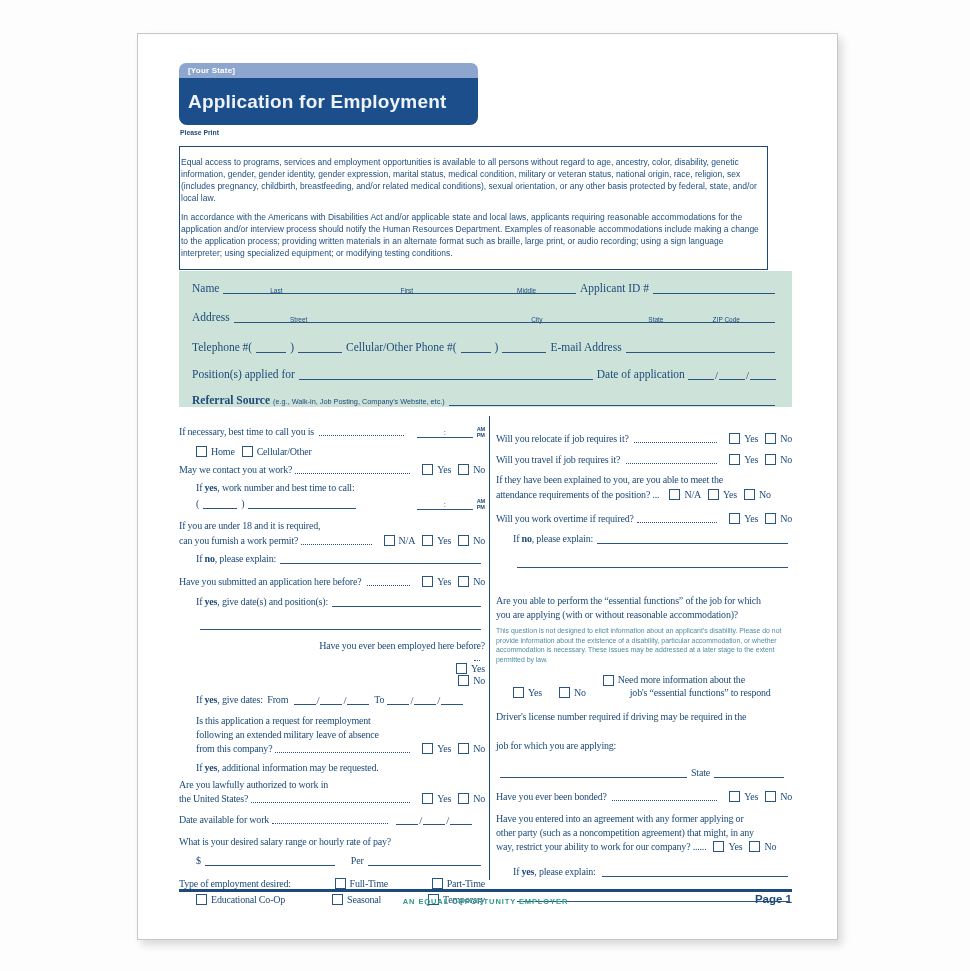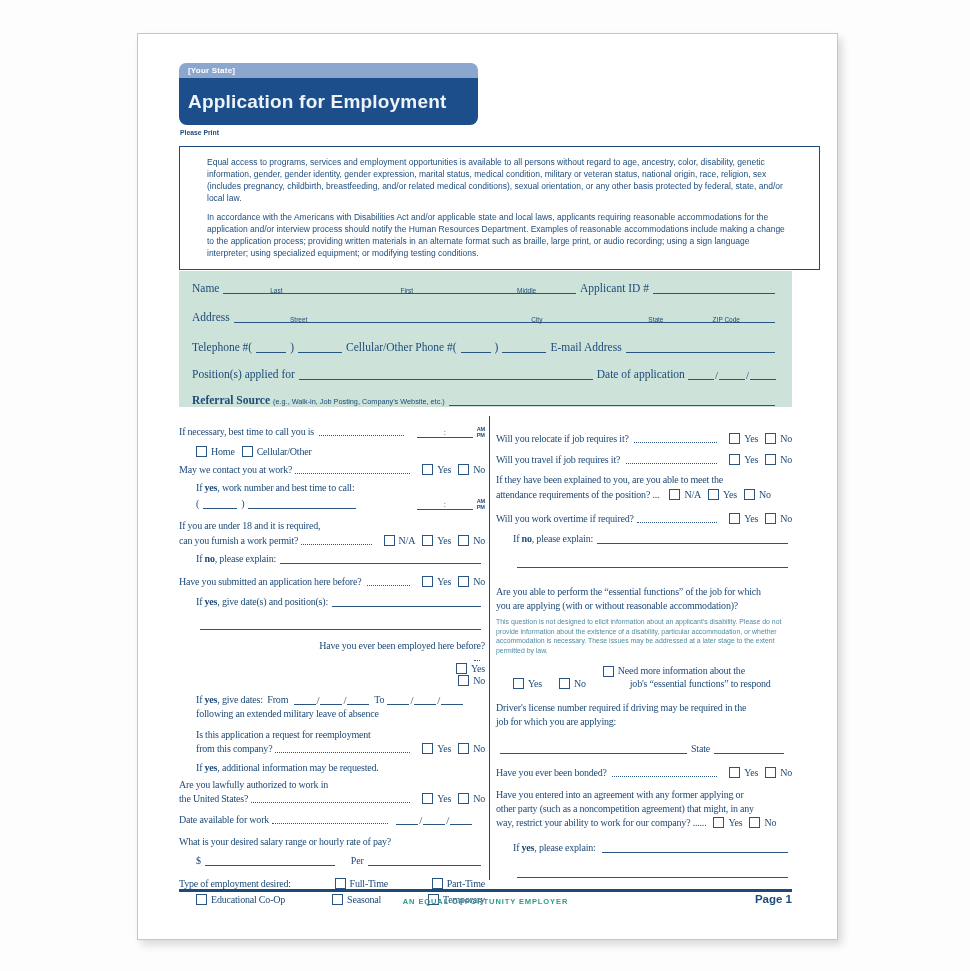--- a/index.html
+++ b/index.html
@@ -8,21 +8,21 @@
     border:1px solid #c6c6c6;box-shadow:4px 5px 8px rgba(0,0,0,.14);}
   
   .hdr{position:absolute;left:41px;top:29px;width:299px;}
   .hdr .bar{background:var(--ltblue);border-radius:7px 7px 0 0;color:#fff;font-size:8px;
     font-weight:bold;padding:3px 0 3px 9px;letter-spacing:.2px;}
   .hdr .box{background:var(--dkblue);border-radius:0 0 8px 8px;color:#eef3fa;font-size:19px;
     font-weight:bold;padding:13px 16px 12px 9px;letter-spacing:.2px;}
   .pp{position:absolute;left:42px;top:95px;font-size:6.8px;font-weight:bold;color:var(--navy);}
   
   .notice{position:absolute;left:41px;top:112px;width:585px;border:1.5px solid var(--navy);
-    padding:9px 27px;font-size:8.5px;line-height:1.42;color:#1e4d7e;}
+    padding:9px 1px;font-size:8.5px;line-height:1.42;color:#1e4d7e;}
   .notice p{margin:0;}
   .notice p + p{margin-top:7px;}
   
   .green{position:absolute;left:41px;top:237px;width:613px;height:136px;box-sizing:border-box;
     background:var(--green);padding:7px 13px 0 13px;color:var(--navy);
     font-family:"Liberation Serif",serif;font-size:11.5px;}
   .g-row{display:flex;align-items:flex-end;white-space:pre;justify-content:flex-end;}
   .g-lab{line-height:13px;}
   .g-small{font-family:"Liberation Sans",sans-serif;font-size:7.3px;line-height:11px;padding-left:3px;}
   .fl{border-bottom:1px solid var(--line);align-self:flex-end;margin:0 4px 1px 4px;min-width:12px;height:8px;}
@@ -138,47 +138,47 @@
         <div class="row ind" style="margin-top: 5px;"><span class="txt">If </span><span class="txt bold">yes</span><span class="txt">, work number and best time to call:</span></div>
         <div class="row ind" style="margin-top: 3px;"><span class="txt">(</span><span class="fl" style="width: 34px;"></span><span class="txt">)</span><span class="fl" style="width: 108px;"></span><span class="sp" style="flex: 1 1 10px;"></span><span class="apu"><span class="tl">:</span><span class="ap"><span style="display: block;">AM</span><span style="display: block;">PM</span></span></span></div>
         <div class="row" style="margin-top: 9px;"><span class="txt">If you are under 18 and it is required,</span></div>
         <div class="row" style="margin-top: 2px;"><span class="txt">can you furnish a work permit?</span><span class="dots"></span><span class="cb"><span class="box"></span><span class="cbl">N/A</span></span><span class="cb"><span class="box"></span><span class="cbl">Yes</span></span><span class="cb"><span class="box"></span><span class="cbl">No</span></span></div>
         <div class="row ind" style="margin-top: 5px;"><span class="txt">If </span><span class="txt bold">no</span><span class="txt">, please explain:</span><span class="fl" style="flex: 1 1 24px;"></span></div>
         <div class="row" style="margin-top: 10px;"><span class="txt">Have you submitted an application here before? </span><span class="dots"></span><span class="cb"><span class="box"></span><span class="cbl">Yes</span></span><span class="cb"><span class="box"></span><span class="cbl">No</span></span></div>
         <div class="row ind" style="margin-top: 7px;"><span class="txt">If </span><span class="txt bold">yes</span><span class="txt">, give date(s) and position(s):</span><span class="fl" style="flex: 1 1 24px;"></span></div>
         <div class="row ind" style="margin-top: 13px;"><span class="fl" style="flex: 1 1 24px;"></span></div>
         <div class="row" style="margin-top: 8px; flex-direction: column;"><span class="txt">Have you ever been employed here before?</span><span class="dots"></span><span class="cb"><span class="box"></span><span class="cbl">Yes</span></span><span class="cb"><span class="box"></span><span class="cbl">No</span></span></div>
         <div class="row ind" style="margin-top: 6px;"><span class="txt">If </span><span class="txt bold">yes</span><span class="txt">, give dates:  From </span><span class="dtf"><i></i><b>/</b><i></i><b>/</b><i></i></span><span class="txt"> To</span><span class="dtf"><i></i><b>/</b><i></i><b>/</b><i></i></span></div>
+        <div class="row ind" style="margin-top: 8px;"><span class="txt">Is this application a request for reemployment</span></div>
         <div class="row ind" style="margin-top: 1px;"><span class="txt">following an extended military leave of absence</span></div>
-        <div class="row ind" style="margin-top: 8px;"><span class="txt">Is this application a request for reemployment</span></div>
         <div class="row ind" style="margin-top: 1px;"><span class="txt">from this company?</span><span class="dots"></span><span class="cb"><span class="box"></span><span class="cbl">Yes</span></span><span class="cb"><span class="box"></span><span class="cbl">No</span></span></div>
         <div class="row ind" style="margin-top: 6px;"><span class="txt">If </span><span class="txt bold">yes</span><span class="txt">, additional information may be requested.</span></div>
         <div class="row" style="margin-top: 4px;"><span class="txt">Are you lawfully authorized to work in</span></div>
         <div class="row" style="margin-top: 1px;"><span class="txt">the United States?</span><span class="dots"></span><span class="cb"><span class="box"></span><span class="cbl">Yes</span></span><span class="cb"><span class="box"></span><span class="cbl">No</span></span></div>
         <div class="row" style="margin-top: 8px;"><span class="txt">Date available for work</span><span class="dots"></span><span class="dtf"><i></i><b>/</b><i></i><b>/</b><i></i></span><span class="sp" style="width: 10px;"></span></div>
         <div class="row" style="margin-top: 9px;"><span class="txt">What is your desired salary range or hourly rate of pay?</span></div>
         <div class="row ind" style="margin-top: 6px;"><span class="txt">$</span><span class="fl" style="width: 130px;"></span><span class="sp" style="width: 12px;"></span><span class="txt">Per</span><span class="fl" style="flex: 1 1 24px;"></span></div>
         <div class="row" style="margin-top: 10px;"><span class="txt">Type of employment desired:</span><span class="sp" style="flex: 1 1 10px;"></span><span class="cb"><span class="box"></span><span class="cbl">Full-Time</span></span><span class="sp" style="flex: 1 1 10px;"></span><span class="cb"><span class="box"></span><span class="cbl">Part-Time</span></span></div>
         <div class="row ind" style="margin-top: 4px;"><span class="cb"><span class="box"></span><span class="cbl">Educational Co-Op</span></span><span class="sp" style="flex: 1 1 10px;"></span><span class="cb"><span class="box"></span><span class="cbl">Seasonal</span></span><span class="sp" style="flex: 1 1 10px;"></span><span class="cb"><span class="box"></span><span class="cbl">Temporary</span></span></div>
       </div>
     <div class="divider"></div>
     <div class="col" id="right-col">
         <div class="row" style="margin-top: 14px;"><span class="txt">Will you relocate if job requires it? </span><span class="dots"></span><span class="cb"><span class="box"></span><span class="cbl">Yes</span></span><span class="cb"><span class="box"></span><span class="cbl">No</span></span></div>
         <div class="row" style="margin-top: 8px;"><span class="txt">Will you travel if job requires it? </span><span class="dots"></span><span class="cb"><span class="box"></span><span class="cbl">Yes</span></span><span class="cb"><span class="box"></span><span class="cbl">No</span></span></div>
         <div class="row" style="margin-top: 7px;"><span class="txt">If they have been explained to you, are you able to meet the</span></div>
         <div class="row" style="margin-top: 2px;"><span class="txt">attendance requirements of the position? ...</span><span class="sp" style="width: 3px;"></span><span class="cb"><span class="box"></span><span class="cbl">N/A</span></span><span class="cb"><span class="box"></span><span class="cbl">Yes</span></span><span class="cb"><span class="box"></span><span class="cbl">No</span></span></div>
         <div class="row" style="margin-top: 11px;"><span class="txt">Will you work overtime if required?</span><span class="dots"></span><span class="cb"><span class="box"></span><span class="cbl">Yes</span></span><span class="cb"><span class="box"></span><span class="cbl">No</span></span></div>
         <div class="row ind" style="margin-top: 7px;"><span class="txt">If </span><span class="txt bold">no</span><span class="txt">, please explain:</span><span class="fl" style="flex: 1 1 24px;"></span></div>
         <div class="row ind" style="margin-top: 14px;"><span class="fl" style="flex: 1 1 24px;"></span></div>
-        <div class="row" style="margin-top: 16px;"><span class="txt">Are you able to perform the “essential functions” of the job for which</span></div>
+        <div class="row" style="margin-top: 25px;"><span class="txt">Are you able to perform the “essential functions” of the job for which</span></div>
         <div class="row" style="margin-top: 1px;"><span class="txt">you are applying (with or without reasonable accommodation)?</span></div>
         <div class="note" style="margin-top: 5px;">This question is not designed to elicit information about an applicant's disability. Please do not provide information about the existence of a disability, particular accommodation, or whether accommodation is necessary. These issues may be addressed at a later stage to the extent permitted by law.</div>
         <div class="row ind" style="margin-top: 10px;"><span class="cb"><span class="box"></span><span class="cbl">Yes</span></span><span class="sp" style="width: 10px;"></span><span class="cb"><span class="box"></span><span class="cbl">No</span></span><span class="sp" style="width: 10px;"></span><span class="cb ml"><span class="box"></span><span class="mll"><span>Need more information about the</span><span>job's “essential functions” to respond</span></span></span></div>
         <div class="row" style="margin-top: 11px;"><span class="txt">Driver's license number required if driving may be required in the</span></div>
-        <div class="row" style="margin-top: 1px;"><span class="txt">job for which you are applying:</span></div>
+        <div class="row" style="margin-top: 16px;"><span class="txt">job for which you are applying:</span></div>
         <div class="row" style="margin-top: 14px;"><span class="fl" style="flex: 1 1 24px;"></span><span class="txt">State</span><span class="fl" style="width: 70px;"></span><span class="sp" style="width: 4px;"></span></div>
         <div class="row" style="margin-top: 11px;"><span class="txt">Have you ever been bonded? </span><span class="dots"></span><span class="cb"><span class="box"></span><span class="cbl">Yes</span></span><span class="cb"><span class="box"></span><span class="cbl">No</span></span></div>
         <div class="row" style="margin-top: 9px;"><span class="txt">Have you entered into an agreement with any former applying or</span></div>
         <div class="row" style="margin-top: 1px;"><span class="txt">other party (such as a noncompetition agreement) that might, in any</span></div>
         <div class="row" style="margin-top: 1px;"><span class="txt">way, restrict your ability to work for our company? ......</span><span class="cb"><span class="box"></span><span class="cbl">Yes</span></span><span class="cb"><span class="box"></span><span class="cbl">No</span></span></div>
         <div class="row ind" style="margin-top: 12px;"><span class="txt">If </span><span class="txt bold">yes</span><span class="txt">, please explain: </span><span class="fl" style="flex: 1 1 24px;"></span></div>
         <div class="row ind" style="margin-top: 15px;"><span class="fl" style="flex: 1 1 24px;"></span></div>
       </div>
   </div>
 

